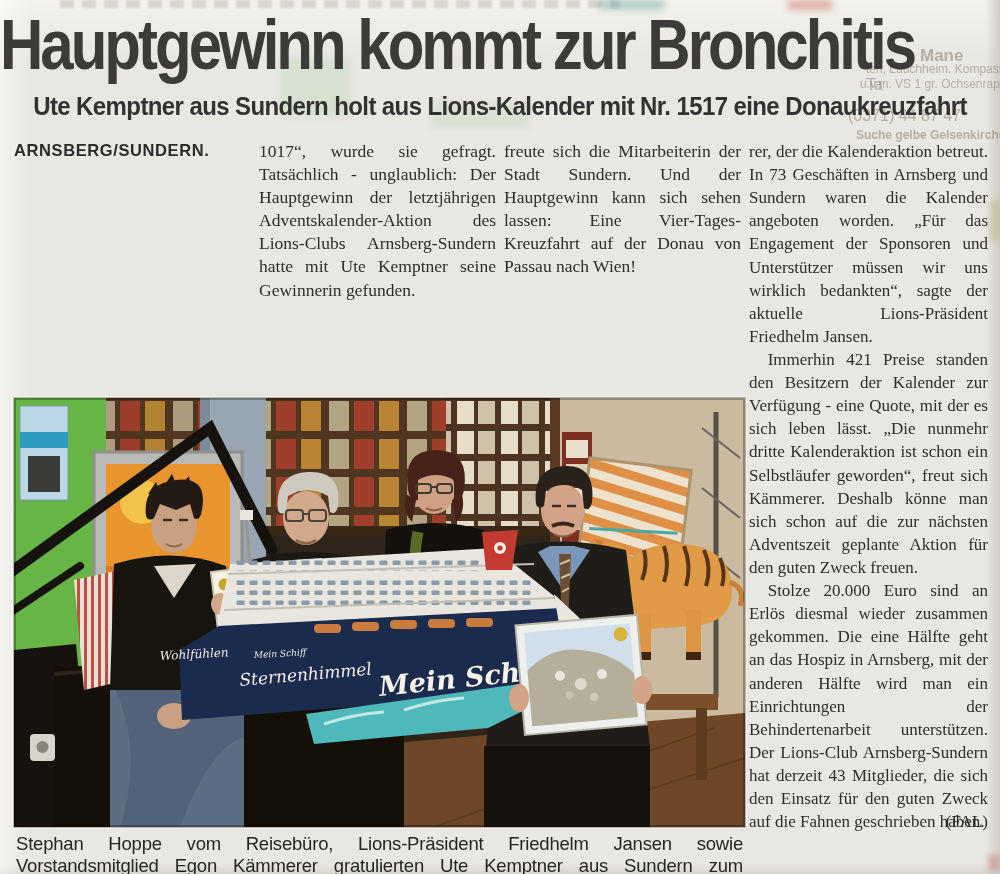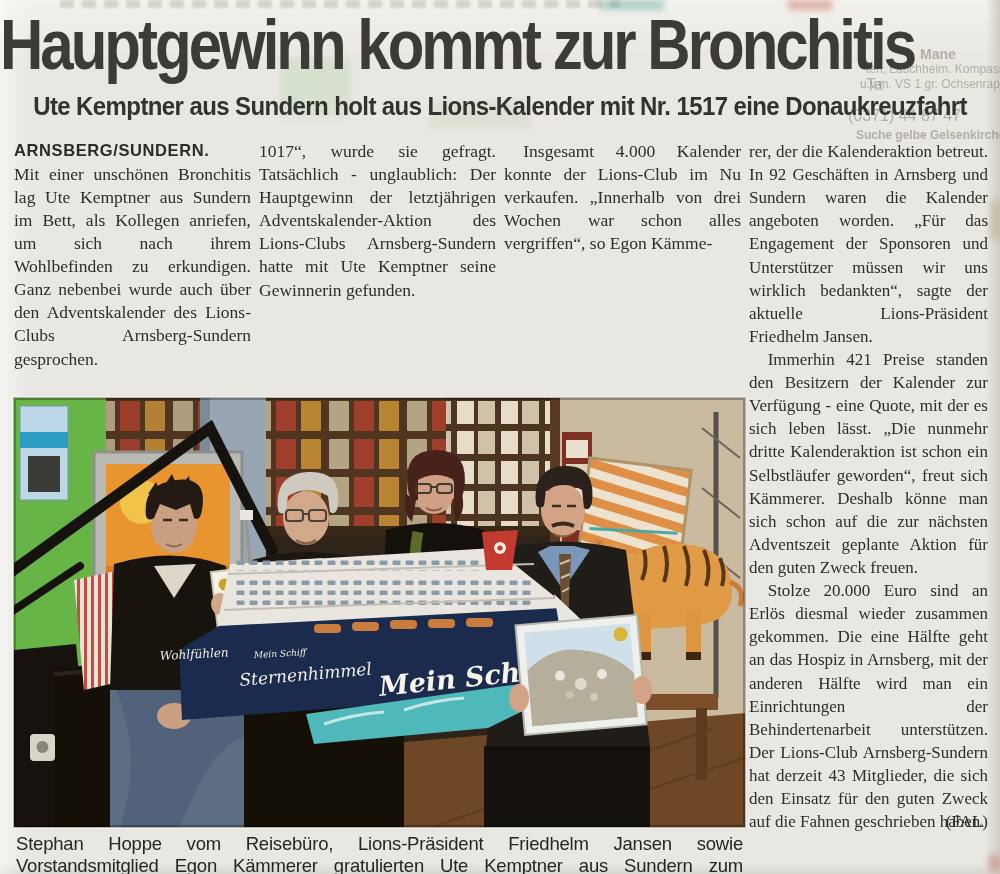--- a/index.html
+++ b/index.html
@@ -80,51 +80,50 @@
 <div class="paper"></div>
 <div class="topghost"></div>
 
 <div class="smudge" style="left:600px;top:0;width:64px;height:10px;background:rgba(60,150,140,.35);"></div>
 <div class="smudge" style="left:788px;top:0;width:44px;height:10px;background:rgba(190,60,50,.35);"></div>
 <div class="smudge" style="left:280px;top:58px;width:70px;height:58px;background:rgba(120,190,110,.16);"></div>
 <div class="smudge" style="left:430px;top:102px;width:100px;height:26px;background:rgba(120,190,110,.12);"></div>
 <div class="smudge" style="left:990px;top:200px;width:10px;height:40px;background:rgba(150,130,40,.25);"></div>
 <div class="smudge" style="left:988px;top:855px;width:12px;height:16px;background:rgba(190,60,50,.3);"></div>
 
-<div class="bleed" style="left:920px;top:46px;font-size:14px;font-weight:bold;text-align:right;">Mane</div>
+<div class="bleed" style="left:920px;top:46px;font-size:17px;font-weight:bold;text-align:right;">Mane</div>
 <div class="bleed" style="left:866px;top:62px;font-size:12px;">ten, Lauchheim. Kompass</div>
 <div class="bleed" style="left:860px;top:77px;font-size:12px;">u.v.m. VS 1 gr. Ochsenrappche</div>
 <div class="bleed" style="left:866px;top:76px;font-size:16px;">Ta</div>
 <div class="bleed" style="left:848px;top:107px;font-size:16px;">(0371) 44 87 47</div>
 <div class="bleed" style="left:856px;top:128px;font-size:12px;font-weight:bold;">Suche gelbe Gelsenkirchene</div>
 
 <div class="headline-wrap">
   <span class="headline">Hauptgewinn kommt zur Bronchitis</span>
 </div>
 <div class="subhead-wrap">
   <span class="subhead">Ute Kemptner aus Sundern holt aus Lions-Kalender mit Nr. 1517 eine Donaukreuzfahrt</span>
 </div>
 
 <div class="col col1">
   <p>
     <span class="dateline">ARNSBERG/SUNDERN.</span>
-    <span>Mit einer unschönen Bronchitis lag Ute Kemptner aus Sundern im Bett, als Kollegen anriefen, um sich nach ihrem Wohlbefinden zu erkundigen. Ganz nebenbei wurde auch über den Adventskalender des Lions-Clubs Arnsberg-Sundern gesprochen.</span>
   </p>
 </div>
 
 <div class="col col2">
   <p>1017“, wurde sie gefragt. Tatsächlich - unglaublich: Der Hauptgewinn der letztjährigen Adventskalender-Aktion des Lions-Clubs Arnsberg-Sundern hatte mit Ute Kemptner seine Gewinnerin gefunden.</p>
 </div>
 
 <div class="col col3">
-  <p class="indent">Insgesamt 4.000 Kalender konnte der Lions-Club im Nu verkaufen. „Innerhalb von drei Wochen war schon alles vergriffen“, so Egon Kämme-</p>
+  <p>freute sich die Mitarbeiterin der Stadt Sundern. Und der Hauptgewinn kann sich sehen lassen: Eine Vier-Tages-Kreuzfahrt auf der Donau von Passau nach Wien!</p>
 </div>
 
 <div class="col col4">
-  <p>rer, der die Kalenderaktion betreut. In 92 Geschäften in Arnsberg und Sundern waren die Kalender angeboten worden. „Für das Engagement der Sponsoren und Unterstützer müssen wir uns wirklich bedankten“, sagte der aktuelle Lions-Präsident Friedhelm Jansen.</p>
+  <p>rer, der die Kalenderaktion betreut. In 73 Geschäften in Arnsberg und Sundern waren die Kalender angeboten worden. „Für das Engagement der Sponsoren und Unterstützer müssen wir uns wirklich bedankten“, sagte der aktuelle Lions-Präsident Friedhelm Jansen.</p>
   <p class="indent">Immerhin 421 Preise standen den Besitzern der Kalender zur Verfügung - eine Quote, mit der es sich leben lässt. „Die nunmehr dritte Kalenderaktion ist schon ein Selbstläufer geworden“, freut sich Kämmerer. Deshalb könne man sich schon auf die zur nächsten Adventszeit geplante Aktion für den guten Zweck freuen.</p>
   <p class="indent">Stolze 20.000 Euro sind an Erlös diesmal wieder zusammen gekommen. Die eine Hälfte geht an das Hospiz in Arnsberg, mit der anderen Hälfte wird man ein Einrichtungen der Behindertenarbeit unterstützen. Der Lions-Club Arnsberg-Sundern hat derzeit 43 Mitglieder, die sich den Einsatz für den guten Zweck auf die Fahnen geschrieben haben.</p>
   <div class="end-credit-line">
     <span class="end-credit">(FAL)</span>
   </div>
 </div>
 
 <div class="photo-frame">
 <svg width="731" height="429" viewBox="0 0 731 429" xmlns="http://www.w3.org/2000/svg">
   <defs>

